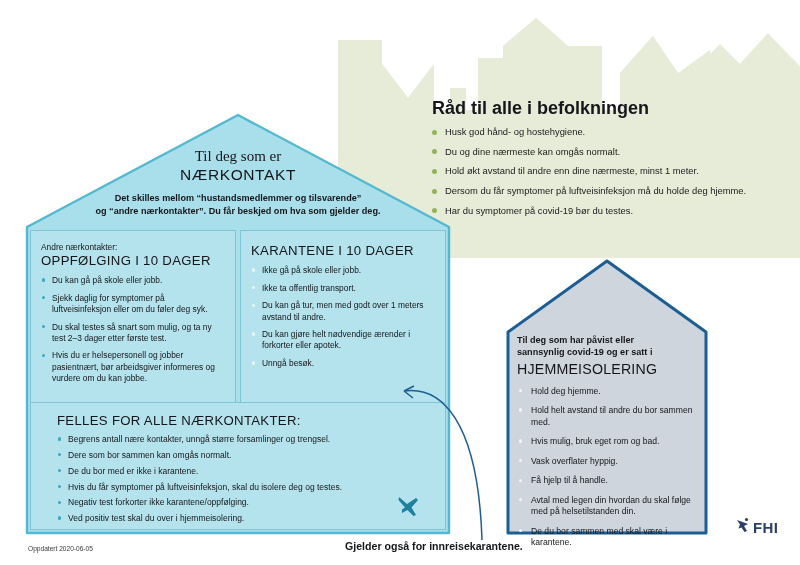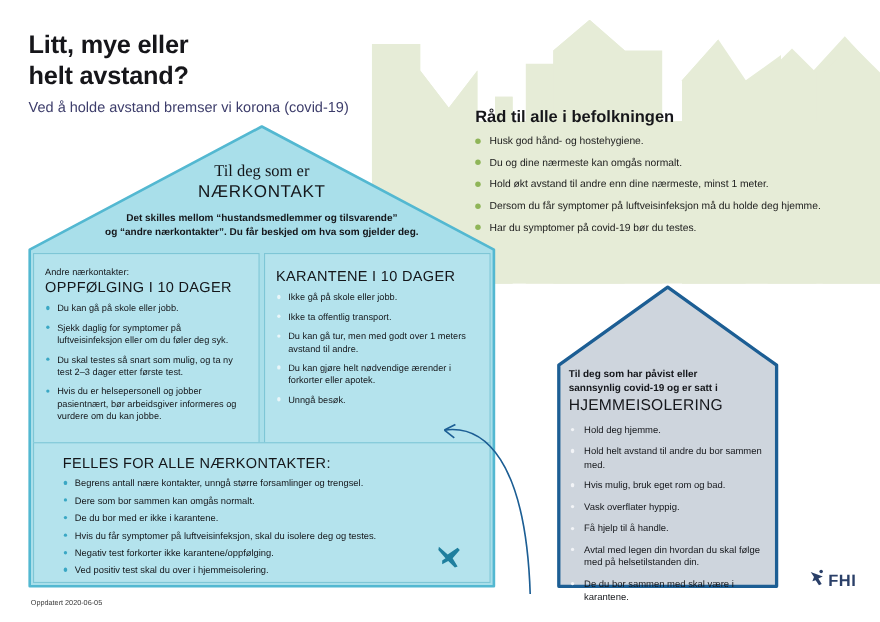--- a/index.html
+++ b/index.html
@@ -24,21 +24,21 @@
     font-size: 23px; font-weight: bold; color: #16161a;
     line-height: 1.22; letter-spacing: -0.2px;
   }
   .poster-sub {
     margin-top: 7px;
     font-size: 13.2px; color: #3d3d6b; line-height: 1.32;
   }
 
   
   .advice { position: absolute; left: 432px; top: 98px; width: 362px; }
-  .advice-title { font-size: 15px; font-weight: bold; color: #16161a; margin-bottom: 7px; }
+  .advice-title { font-size: 18px; font-weight: bold; color: #16161a; margin-bottom: 7px; }
   .advice ul { list-style: none; }
   .advice li {
     position: relative; padding-left: 13px;
     font-size: 9.4px; color: #1b1b1b; line-height: 1.3; margin-bottom: 7.5px;
   }
   .advice li::before {
     content: ""; position: absolute; left: 0; top: 3.6px;
     width: 5px; height: 5px; border-radius: 50%; background: #8fb558;
   }
 
@@ -122,27 +122,20 @@
       <path d="M0 22 L44 22 L44 46 L70 80 L96 46 L96 240 L0 240 Z" fill="#e6ecd7"></path>
       <path d="M112 70 L128 70 L128 240 L112 240 Z" fill="#e6ecd7"></path>
       <path d="M165 28 L198 0 L230 28 L230 240 L165 240 Z" fill="#e6ecd7"></path>
       <path d="M282 55 L315 18 L340 55 L340 240 L282 240 Z" fill="#e6ecd7"></path>
       <path d="M360 48 L382 26 L404 48 L404 240 L360 240 Z" fill="#e6ecd7"></path>
       <path d="M410 48 L436 22 L462 48 L462 240 L410 240 Z" fill="#e6ecd7"></path>
       <rect x="0" y="92" width="462" height="148" fill="#e6ecd7"></rect>
     </svg>
   </div>
 
-  <div class="title-block">
-    <div class="poster-title">
-      <span>Litt, mye eller</span><br>
-      <span>helt avstand?</span>
-    </div>
-    <div class="poster-sub">Ved å holde avstand bremser vi korona (covid-19)</div>
-  </div>
 
   <div class="advice">
     <div class="advice-title">Råd til alle i befolkningen</div>
     <ul>
       <li>Husk god hånd- og hostehygiene.</li>
       <li>Du og dine nærmeste kan omgås normalt.</li>
       <li>Hold økt avstand til andre enn dine nærmeste, minst 1 meter.</li>
       <li>Dersom du får symptomer på luftveisinfeksjon må du holde deg hjemme.</li>
       <li>Har du symptomer på covid-19 bør du testes.</li>
     </ul>
@@ -227,20 +220,21 @@
         <li>Hvis mulig, bruk eget rom og bad.</li>
         <li>Vask overflater hyppig.</li>
         <li>Få hjelp til å handle.</li>
         <li>Avtal med legen din hvordan du skal følge med på helsetilstanden din.</li>
         <li>De du bor sammen med skal være i karantene.</li>
       </ul>
     </div>
   </div>
 
   <div class="updated">Oppdatert 2020-06-05</div>
+  <div class="caption">Gjelder også for innreisekarantene.</div>
   <div class="fhi-logo">
     <svg width="58" height="24" viewBox="0 0 58 24" xmlns="http://www.w3.org/2000/svg">
       <g>
         <path d="M2 5 L13 9 L9 11 L12 16 L9.5 17 L6.5 12.5 L3.5 13.5 L5 9.5 Z" fill="#2a3f68"></path>
         <circle cx="11.5" cy="4.5" r="1.6" fill="#2a3f68"></circle>
       </g>
       <text x="18" y="18" class="fhi-text" font-family="Liberation Sans, sans-serif" font-size="16" font-weight="bold" fill="#2a3f68">FHI</text>
     </svg>
   </div>
 

